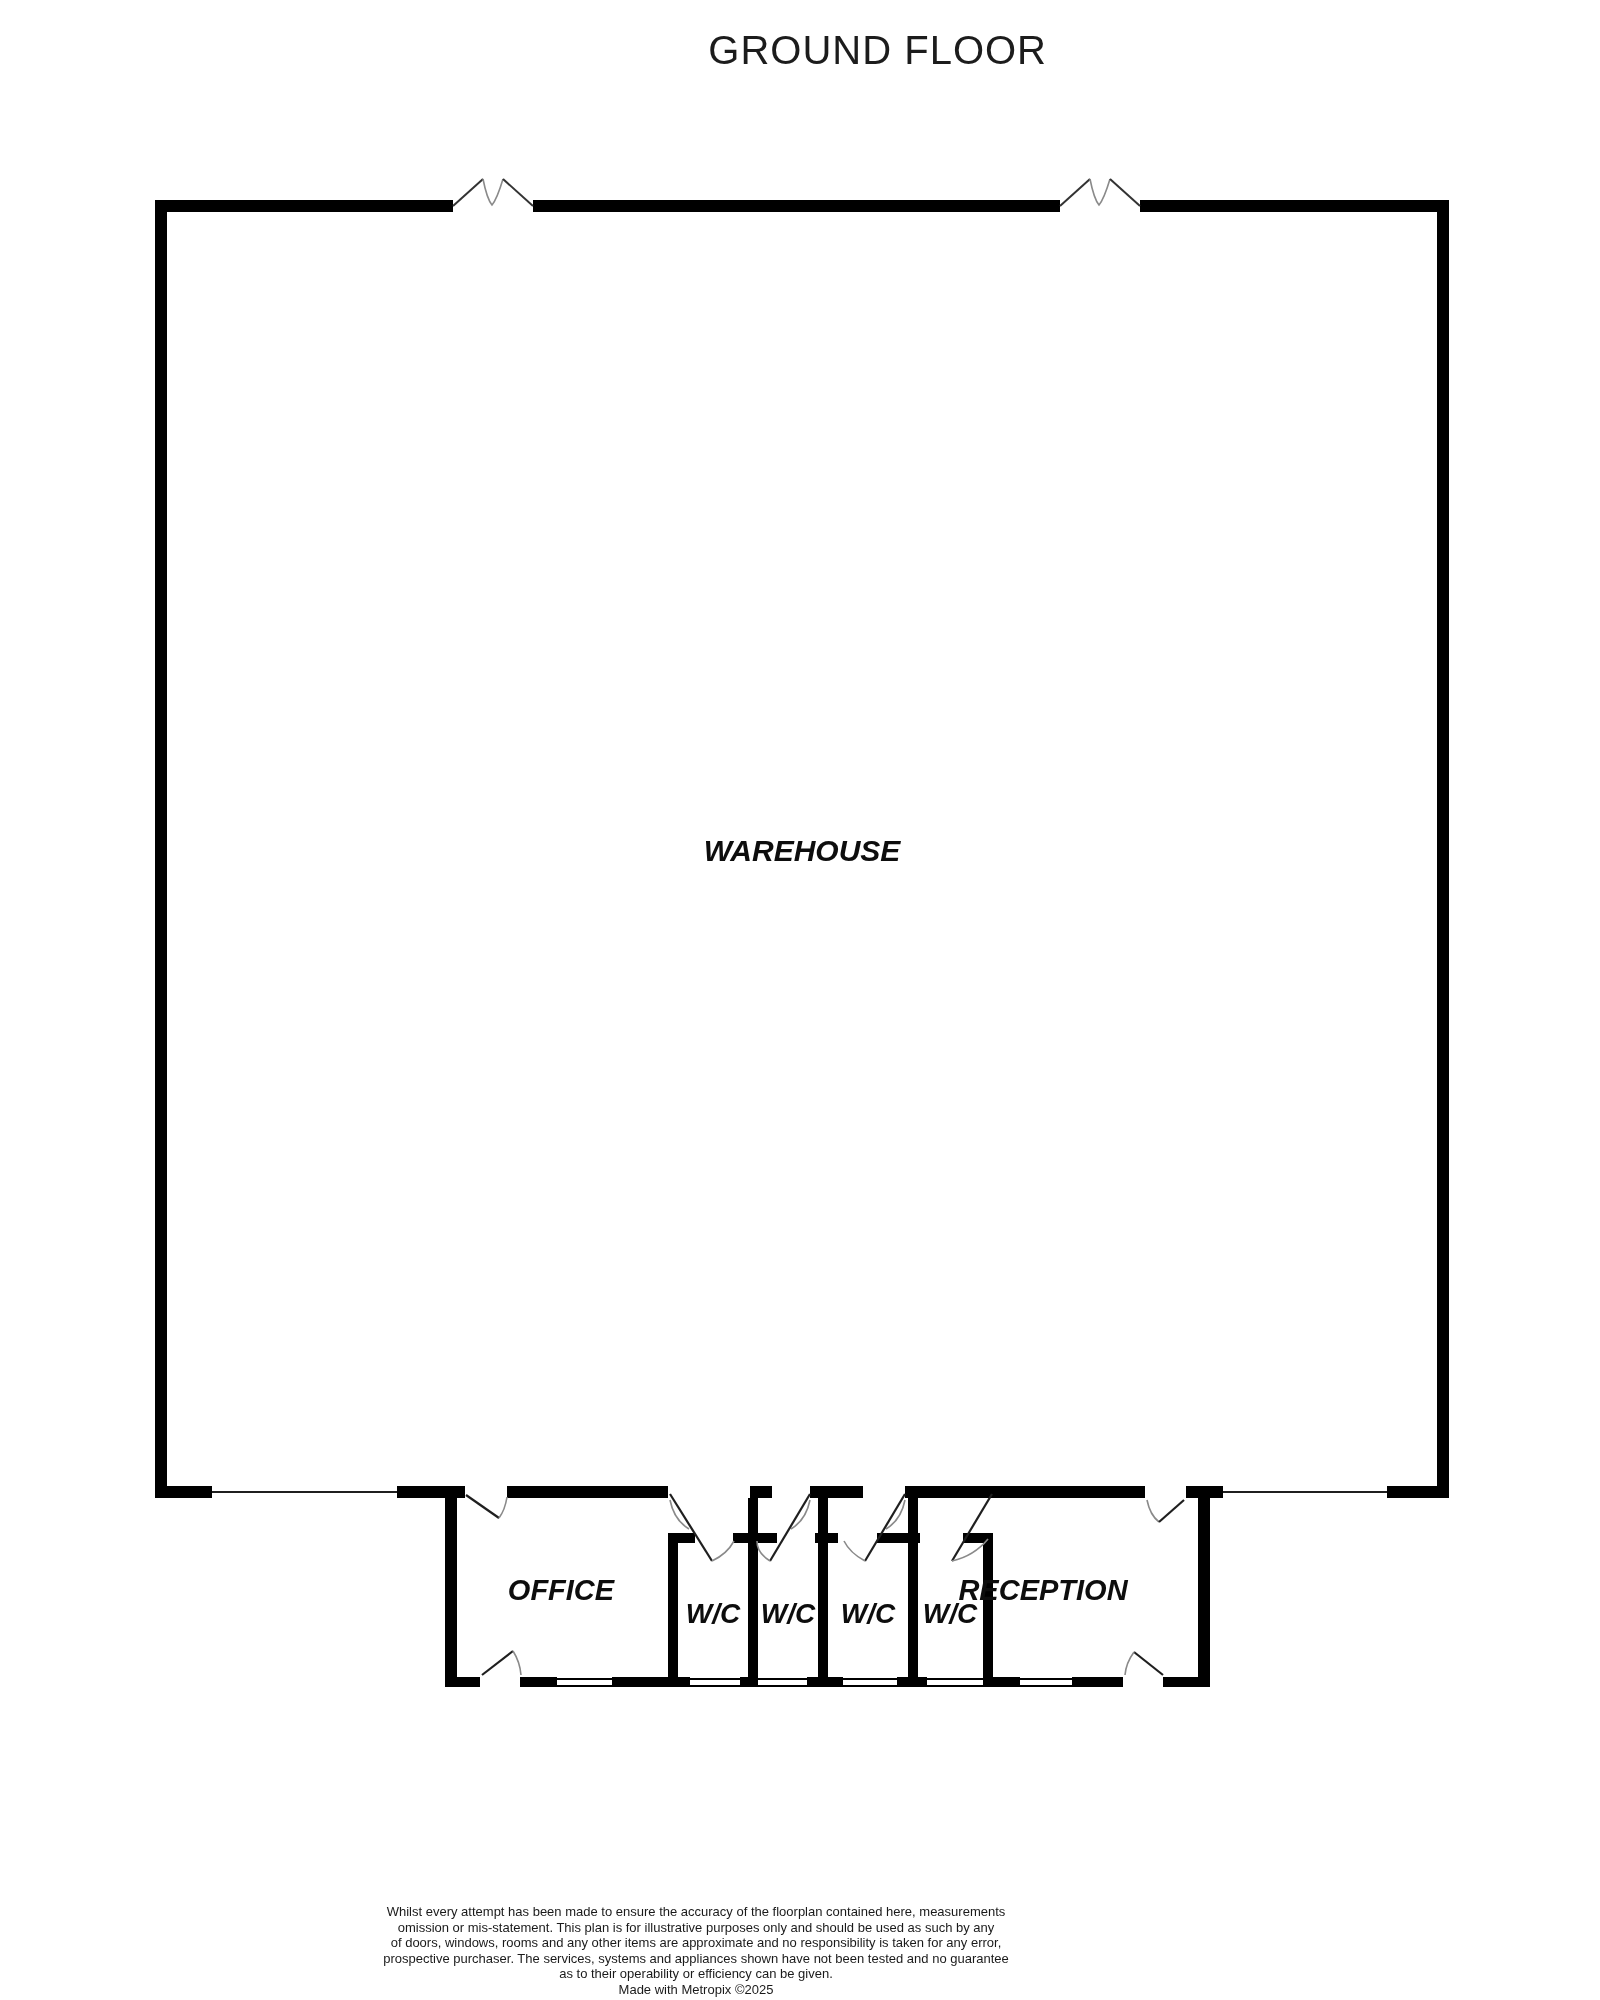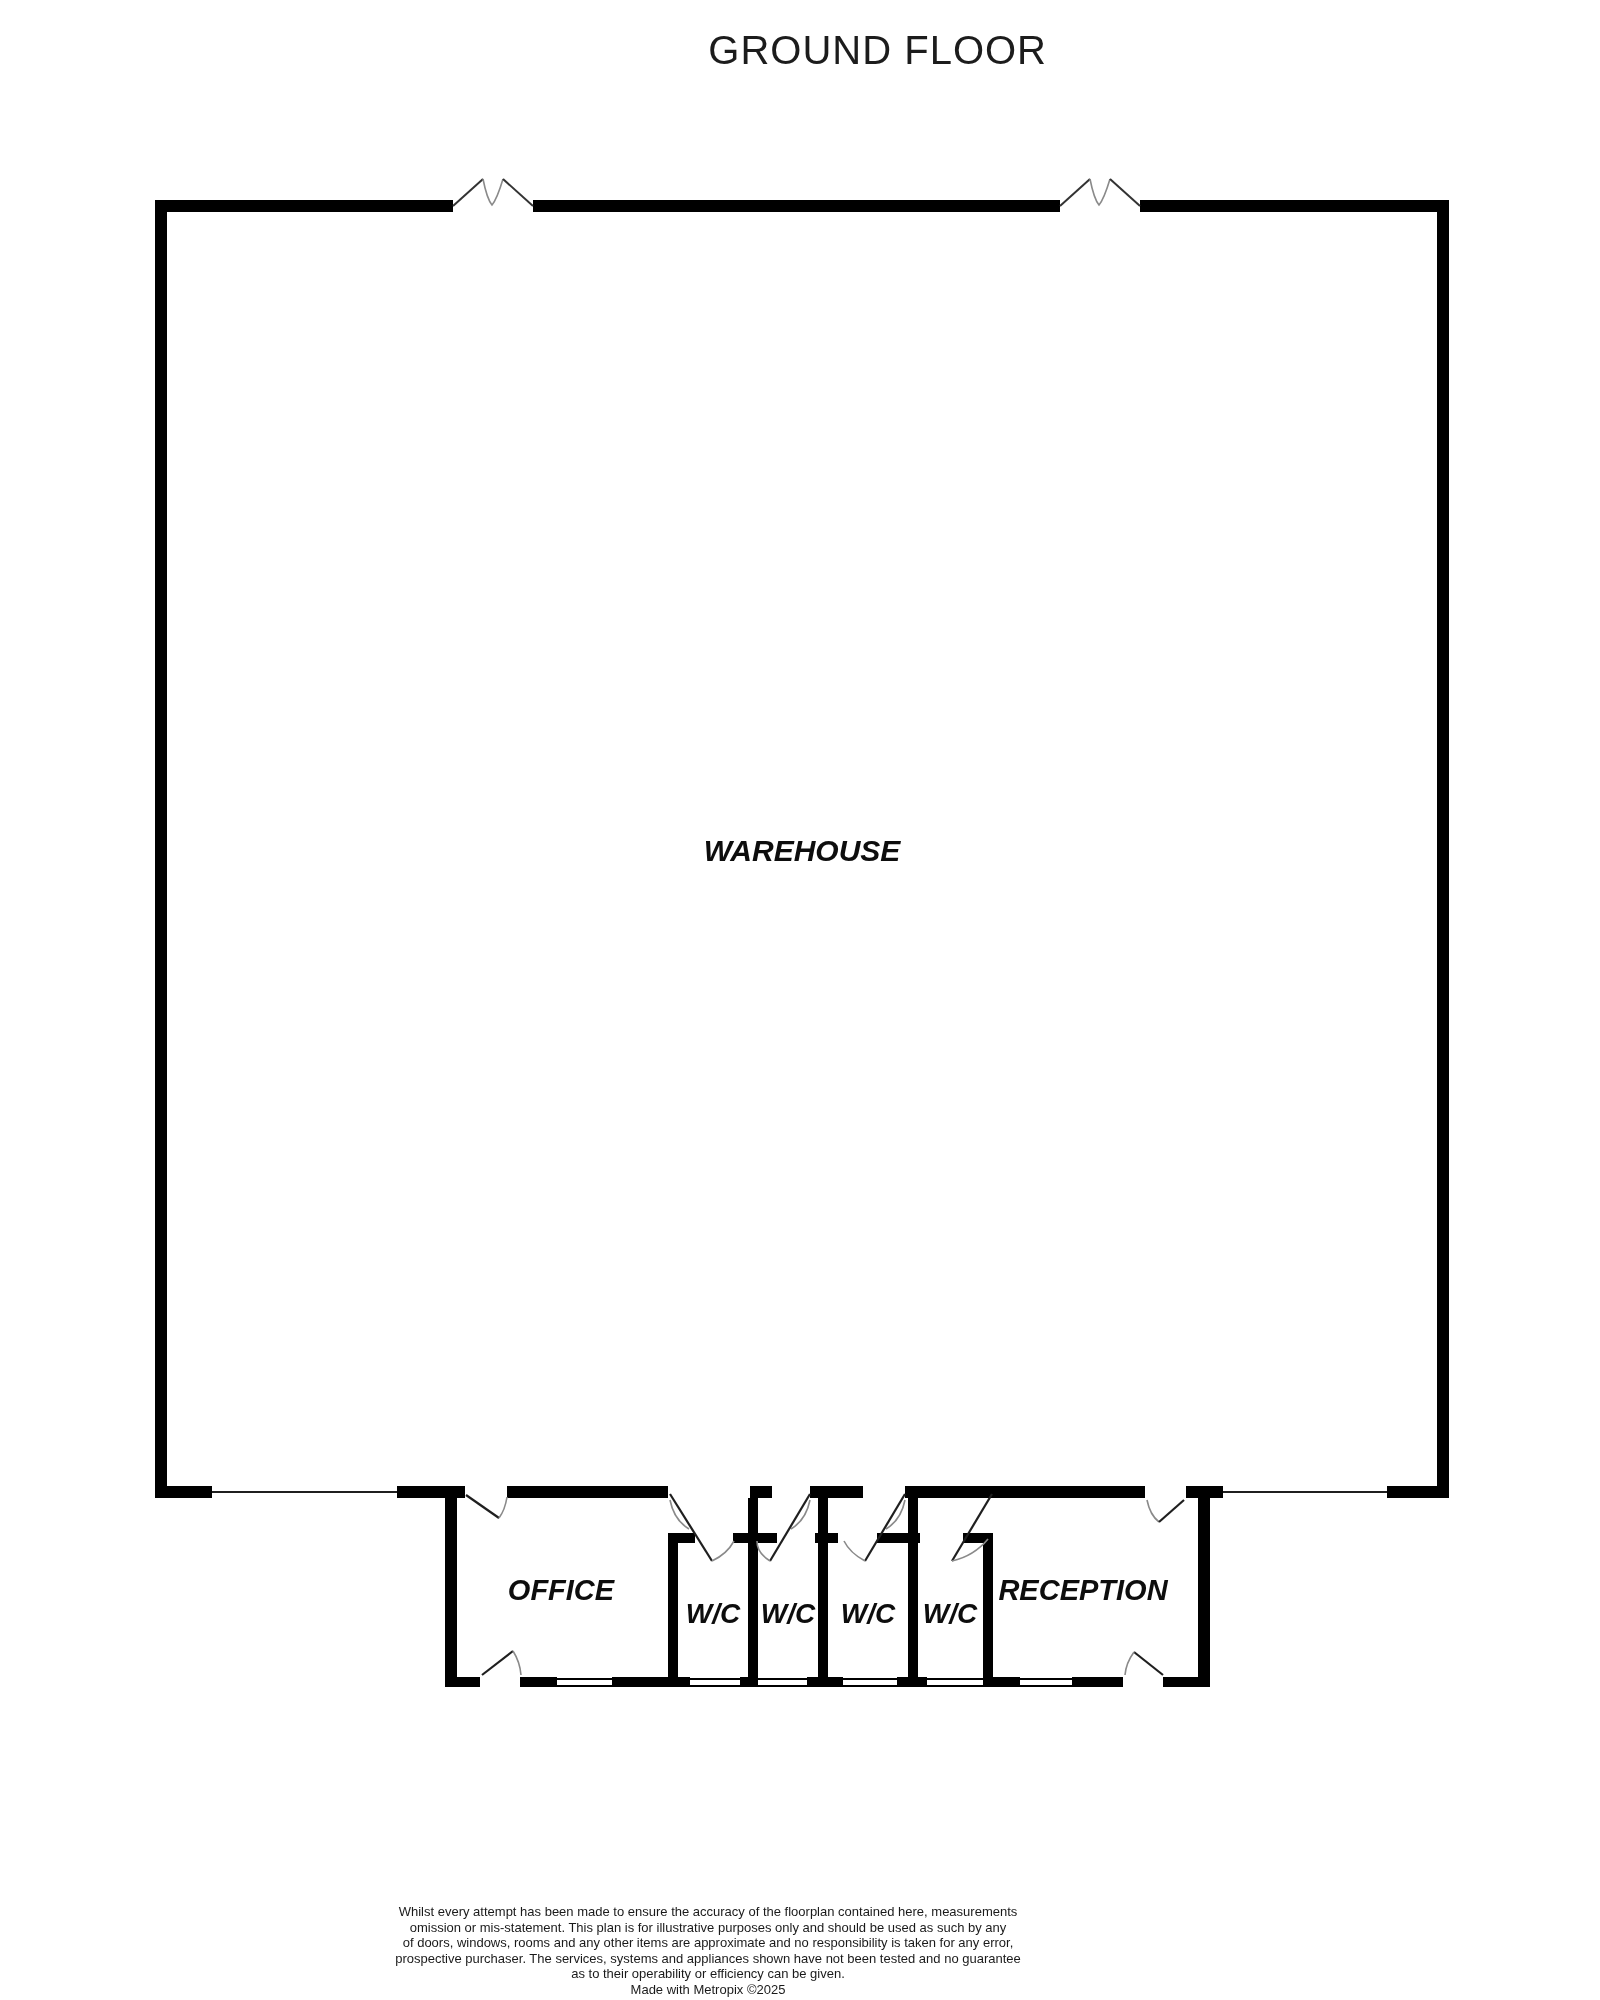--- a/index.html
+++ b/index.html
@@ -7,21 +7,21 @@
   #plan{position:absolute;left:0;top:0;width:1600px;height:2000px;}
   .wall{position:absolute;background:#000;}
   .thinwall{position:absolute;background:#1f1f1f;height:2px;}
   .window{position:absolute;background:#fff;border-top:2px solid #000;border-bottom:2px solid #000;height:5px;}
   .lbl{position:absolute;color:#0d0d0d;font-weight:700;text-align:center;white-space:nowrap;font-style:italic;}
   .lbl-room{font-size:29px;}
   .lbl-wc{font-size:28px;}
   #title{position:absolute;left:447px;top:28px;width:600px;text-align:right;font-size:40px;font-weight:400;color:#1c1c1c;letter-spacing:1px;white-space:nowrap;}
   #warehouse-label{left:602px;top:834px;width:400px;font-size:30px;}
   #svg-overlay{position:absolute;left:0;top:0;}
-  #footer{position:absolute;left:0;top:1904px;width:1392px;text-align:center;font-size:13px;line-height:15.5px;color:#1a1a1a;margin-left:12px;}
+  #footer{position:absolute;left:0;top:1904px;width:1392px;text-align:center;font-size:13px;line-height:15.5px;color:#1a1a1a;}
 </style>
 </head>
 <body>
 
 <div id="plan">
 
   <div id="title">GROUND FLOOR</div>
 
   <div class="wall" style="left:155px;top:200px;width:12px;height:1298px;"></div>
   <div class="wall" style="left:1437px;top:200px;width:12px;height:1298px;"></div>
@@ -130,21 +130,21 @@
       <path d="M1134,1652 Q1126,1663 1125,1675" stroke="#8a8a8a" stroke-width="1.6" fill="none"></path>
     </g>
   </svg>
 
   <div class="lbl" id="warehouse-label">WAREHOUSE</div>
   <div class="lbl lbl-room" style="left:461px;top:1574px;width:200px;">OFFICE</div>
   <div class="lbl lbl-wc" style="left:663px;top:1598px;width:100px;">W/C</div>
   <div class="lbl lbl-wc" style="left:738px;top:1598px;width:100px;">W/C</div>
   <div class="lbl lbl-wc" style="left:818px;top:1598px;width:100px;">W/C</div>
   <div class="lbl lbl-wc" style="left:900px;top:1598px;width:100px;">W/C</div>
-  <div class="lbl lbl-room" style="left:983px;top:1574px;width:200px;">RECEPTION</div>
+  <div class="lbl lbl-room" style="left:943px;top:1574px;width:200px;">RECEPTION</div>
 
   <div id="footer">
     <div>Whilst every attempt has been made to ensure the accuracy of the floorplan contained here, measurements</div>
     <div>omission or mis-statement. This plan is for illustrative purposes only and should be used as such by any</div>
     <div>of doors, windows, rooms and any other items are approximate and no responsibility is taken for any error,</div>
     <div>prospective purchaser. The services, systems and appliances shown have not been tested and no guarantee</div>
     <div>as to their operability or efficiency can be given.</div>
     <div>Made with Metropix ©2025</div>
   </div>
 

